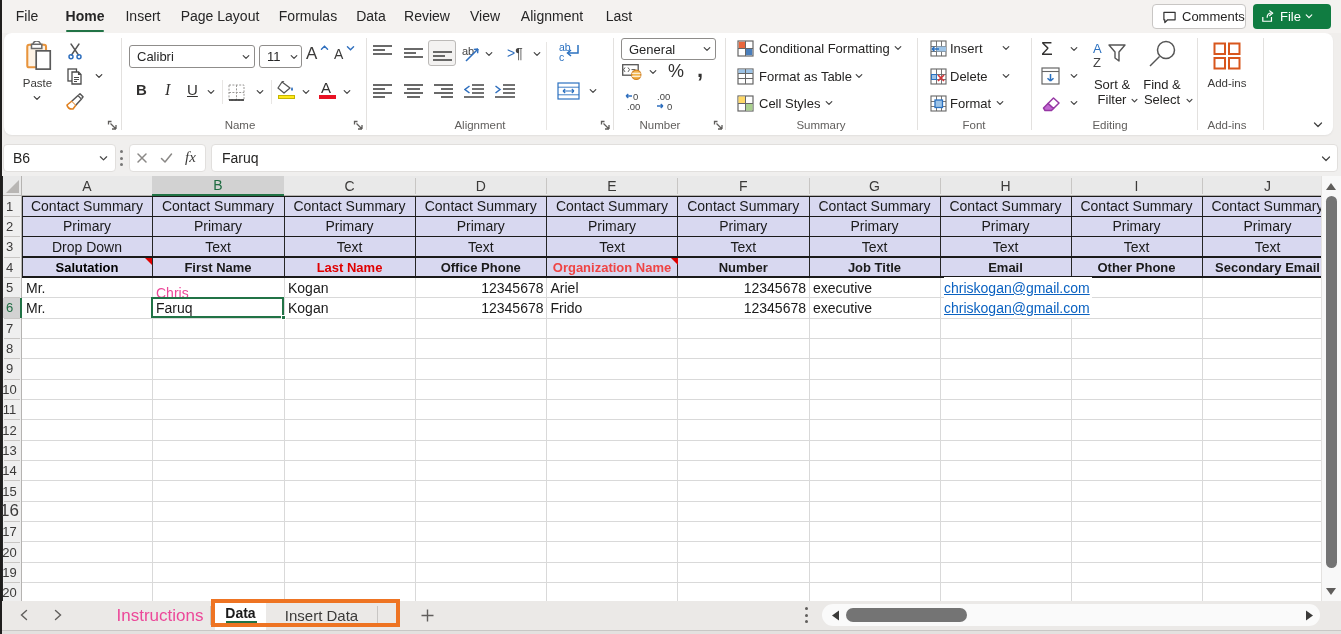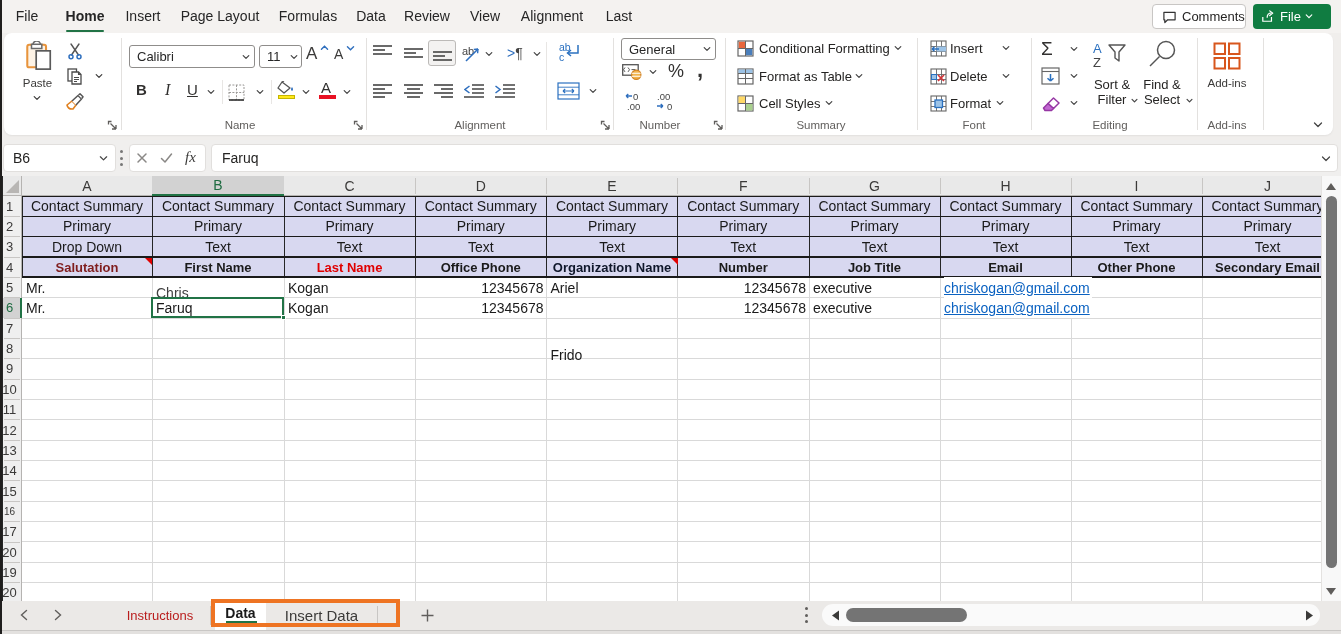--- a/index.html
+++ b/index.html
@@ -445,21 +445,21 @@
 <div class="a ctr" style="left:2.5px;top:440.2px;width:19.5px;height:20.35px;background:transparent;"></div>
 <div class="a ctr" style="left:0px;top:440.2px;width:19px;height:20.35px;font-size:13px;color:#3b3a39;">13</div>
 <div class="a" style="left:4px;top:460.1px;width:16px;height:1px;background:#c8c6c4;"></div>
 <div class="a ctr" style="left:2.5px;top:460.6px;width:19.5px;height:20.35px;background:transparent;"></div>
 <div class="a ctr" style="left:0px;top:460.6px;width:19px;height:20.35px;font-size:13px;color:#3b3a39;">14</div>
 <div class="a" style="left:4px;top:480.4px;width:16px;height:1px;background:#c8c6c4;"></div>
 <div class="a ctr" style="left:2.5px;top:480.9px;width:19.5px;height:20.35px;background:transparent;"></div>
 <div class="a ctr" style="left:0px;top:480.9px;width:19px;height:20.35px;font-size:13px;color:#3b3a39;">15</div>
 <div class="a" style="left:4px;top:500.8px;width:16px;height:1px;background:#c8c6c4;"></div>
 <div class="a ctr" style="left:2.5px;top:501.2px;width:19.5px;height:20.35px;background:transparent;"></div>
-<div class="a ctr" style="left:0px;top:501.2px;width:19px;height:20.35px;font-size:10px;color:#3b3a39;">16</div>
+<div class="a ctr" style="left:0px;top:501.2px;width:19px;height:20.35px;font-size:17px;color:#3b3a39;">16</div>
 <div class="a" style="left:4px;top:521.1px;width:16px;height:1px;background:#c8c6c4;"></div>
 <div class="a ctr" style="left:2.5px;top:521.6px;width:19.5px;height:20.35px;background:transparent;"></div>
 <div class="a ctr" style="left:0px;top:521.6px;width:19px;height:20.35px;font-size:13px;color:#3b3a39;">17</div>
 <div class="a" style="left:4px;top:541.5px;width:16px;height:1px;background:#c8c6c4;"></div>
 <div class="a ctr" style="left:2.5px;top:542.0px;width:19.5px;height:20.35px;background:transparent;"></div>
 <div class="a ctr" style="left:0px;top:542.0px;width:19px;height:20.35px;font-size:13px;color:#3b3a39;">20</div>
 <div class="a" style="left:4px;top:561.8px;width:16px;height:1px;background:#c8c6c4;"></div>
 <div class="a ctr" style="left:2.5px;top:562.3px;width:19.5px;height:20.35px;background:transparent;"></div>
 <div class="a ctr" style="left:0px;top:562.3px;width:19px;height:20.35px;font-size:13px;color:#3b3a39;">19</div>
 <div class="a" style="left:4px;top:582.1px;width:16px;height:1px;background:#c8c6c4;"></div>
@@ -533,66 +533,66 @@
 <div class="a ctr" style="left:22px;top:236.7px;width:130px;height:20.35px;font-size:14px;font-weight:normal;color:#1a1a1a;white-space:nowrap;">Drop Down</div>
 <div class="a ctr" style="left:152px;top:236.7px;width:132px;height:20.35px;font-size:14px;font-weight:normal;color:#1a1a1a;white-space:nowrap;">Text</div>
 <div class="a ctr" style="left:284px;top:236.7px;width:131px;height:20.35px;font-size:14px;font-weight:normal;color:#1a1a1a;white-space:nowrap;">Text</div>
 <div class="a ctr" style="left:415px;top:236.7px;width:131.5px;height:20.35px;font-size:14px;font-weight:normal;color:#1a1a1a;white-space:nowrap;">Text</div>
 <div class="a ctr" style="left:546.5px;top:236.7px;width:131.0px;height:20.35px;font-size:14px;font-weight:normal;color:#1a1a1a;white-space:nowrap;">Text</div>
 <div class="a ctr" style="left:677.5px;top:236.7px;width:131.5px;height:20.35px;font-size:14px;font-weight:normal;color:#1a1a1a;white-space:nowrap;">Text</div>
 <div class="a ctr" style="left:809px;top:236.7px;width:131px;height:20.35px;font-size:14px;font-weight:normal;color:#1a1a1a;white-space:nowrap;">Text</div>
 <div class="a ctr" style="left:940px;top:236.7px;width:131px;height:20.35px;font-size:14px;font-weight:normal;color:#1a1a1a;white-space:nowrap;">Text</div>
 <div class="a ctr" style="left:1071px;top:236.7px;width:131px;height:20.35px;font-size:14px;font-weight:normal;color:#1a1a1a;white-space:nowrap;">Text</div>
 <div class="a ctr" style="left:1202px;top:236.7px;width:131px;height:20.35px;font-size:14px;font-weight:normal;color:#1a1a1a;white-space:nowrap;">Text</div>
-<div class="a ctr" style="left:22px;top:257.1px;width:130px;height:20.35px;font-size:13px;font-weight:bold;color:#7f1d1d;white-space:nowrap;">Salutation</div>
+<div class="a ctr" style="left:22px;top:257.1px;width:130px;height:20.35px;font-size:13px;font-weight:bold;color:#000000;white-space:nowrap;">Salutation</div>
 <div class="a ctr" style="left:152px;top:257.1px;width:132px;height:20.35px;font-size:13px;font-weight:bold;color:#1a1a1a;white-space:nowrap;">First Name</div>
 <div class="a ctr" style="left:284px;top:257.1px;width:131px;height:20.35px;font-size:13px;font-weight:bold;color:#e00000;white-space:nowrap;">Last Name</div>
 <div class="a ctr" style="left:415px;top:257.1px;width:131.5px;height:20.35px;font-size:13px;font-weight:bold;color:#1a1a1a;white-space:nowrap;">Office Phone</div>
-<div class="a ctr" style="left:546.5px;top:257.1px;width:131.0px;height:20.35px;font-size:13px;font-weight:bold;color:#0f172a;white-space:nowrap;">Organization Name</div>
+<div class="a ctr" style="left:546.5px;top:257.1px;width:131.0px;height:20.35px;font-size:13px;font-weight:bold;color:#ef4444;white-space:nowrap;">Organization Name</div>
 <div class="a ctr" style="left:677.5px;top:257.1px;width:131.5px;height:20.35px;font-size:13px;font-weight:bold;color:#1a1a1a;white-space:nowrap;">Number</div>
 <div class="a ctr" style="left:809px;top:257.1px;width:131px;height:20.35px;font-size:13px;font-weight:bold;color:#1a1a1a;white-space:nowrap;">Job Title</div>
 <div class="a ctr" style="left:940px;top:257.1px;width:131px;height:20.35px;font-size:13px;font-weight:bold;color:#1a1a1a;white-space:nowrap;">Email</div>
 <div class="a ctr" style="left:1071px;top:257.1px;width:131px;height:20.35px;font-size:13px;font-weight:bold;color:#1a1a1a;white-space:nowrap;">Other Phone</div>
 <div class="a ctr" style="left:1202px;top:257.1px;width:131px;height:20.35px;font-size:13px;font-weight:bold;color:#1a1a1a;white-space:nowrap;">Secondary Email</div>
 <div class="a" style="left:145px;top:258.1px;width:0;height:0;border-top:7px solid #e00000;border-left:7px solid transparent;"></div>
 <div class="a" style="left:670.5px;top:258.1px;width:0;height:0;border-top:7px solid #e00000;border-left:7px solid transparent;"></div>
 <div class="a" style="left:26px;top:277.4px;height:20.35px;display:flex;align-items:center;font-size:14px;color:#1a1a1a;white-space:nowrap;">Mr.</div>
-<div class="a" style="left:156px;top:277.4px;height:32px;display:flex;align-items:center;font-size:14px;color:#404040;white-space:nowrap;">Chris</div>
+<div class="a" style="left:156px;top:277.4px;height:32px;display:flex;align-items:center;font-size:14px;color:#ec4899;white-space:nowrap;">Chris</div>
 <div class="a" style="left:288px;top:277.4px;height:20.35px;display:flex;align-items:center;font-size:14px;color:#1a1a1a;white-space:nowrap;">Kogan</div>
 <div class="a" style="left:415px;top:277.4px;width:128.5px;height:20.35px;display:flex;align-items:center;justify-content:flex-end;font-size:14px;color:#1a1a1a;white-space:nowrap;">12345678</div>
 <div class="a" style="left:550.5px;top:277.4px;height:20.35px;display:flex;align-items:center;font-size:14px;color:#1a1a1a;white-space:nowrap;">Ariel</div>
 <div class="a" style="left:677.5px;top:277.4px;width:128.5px;height:20.35px;display:flex;align-items:center;justify-content:flex-end;font-size:14px;color:#1a1a1a;white-space:nowrap;">12345678</div>
 <div class="a" style="left:813px;top:277.4px;height:20.35px;display:flex;align-items:center;font-size:14px;color:#1a1a1a;white-space:nowrap;">executive</div>
 <div class="a" style="left:944px;top:277.4px;height:20.35px;display:flex;align-items:center;font-size:14px;color:#1a1a1a;white-space:nowrap;color:#0b62c1;text-decoration:underline;background:#fff;padding-right:2px;">chriskogan@gmail.com</div>
 <div class="a" style="left:26px;top:297.8px;height:20.35px;display:flex;align-items:center;font-size:14px;color:#1a1a1a;white-space:nowrap;">Mr.</div>
 <div class="a" style="left:156px;top:297.8px;height:20.35px;display:flex;align-items:center;font-size:14px;color:#1a1a1a;white-space:nowrap;">Faruq</div>
 <div class="a" style="left:288px;top:297.8px;height:20.35px;display:flex;align-items:center;font-size:14px;color:#1a1a1a;white-space:nowrap;">Kogan</div>
 <div class="a" style="left:415px;top:297.8px;width:128.5px;height:20.35px;display:flex;align-items:center;justify-content:flex-end;font-size:14px;color:#1a1a1a;white-space:nowrap;">12345678</div>
-<div class="a" style="left:550.5px;top:297.8px;height:20.35px;display:flex;align-items:center;font-size:14px;color:#1a1a1a;white-space:nowrap;margin-top:47px;">Frido</div>
+<div class="a" style="left:550.5px;top:297.8px;height:20.35px;display:flex;align-items:center;font-size:14px;color:#1a1a1a;white-space:nowrap;">Frido</div>
 <div class="a" style="left:677.5px;top:297.8px;width:128.5px;height:20.35px;display:flex;align-items:center;justify-content:flex-end;font-size:14px;color:#1a1a1a;white-space:nowrap;">12345678</div>
 <div class="a" style="left:813px;top:297.8px;height:20.35px;display:flex;align-items:center;font-size:14px;color:#1a1a1a;white-space:nowrap;">executive</div>
 <div class="a" style="left:944px;top:297.8px;height:20.35px;display:flex;align-items:center;font-size:14px;color:#1a1a1a;white-space:nowrap;color:#0b62c1;text-decoration:underline;background:#fff;padding-right:2px;">chriskogan@gmail.com</div>
 <div class="a" style="left:151px;top:296.8px;width:133px;height:21.35px;border:2px solid #217346;"></div>
 <div class="a" style="left:281px;top:315.1px;width:5px;height:5px;background:#217346;border:1px solid #fff;"></div>
 <div class="a" style="left:1321px;top:176px;width:20px;height:425px;background:#f8f8f8;border-left:1px solid #e4e2e0;"></div>
 <svg class="a" style="left:1325px;top:182px" width="12" height="10" viewBox="0 0 12 10">
     <path d="M6 1 L11 8 H1 z" fill="#5f5d5b"></path>
   </svg>
 <div class="a" style="left:1325.5px;top:196px;width:11px;height:372px;background:#747474;border-radius:5.5px;"></div>
 <svg class="a" style="left:1325px;top:586px" width="12" height="10" viewBox="0 0 12 10">
     <path d="M6 9 L11 2 H1 z" fill="#5f5d5b"></path>
   </svg>
 <div class="a" style="left:0;top:601px;width:1341px;height:29px;background:#ebe9e7;"></div>
 <svg class="a" style="left:19px;top:609px" width="10" height="12" viewBox="0 0 10 12">
     <path d="M7.5 1.5 L2.5 6 L7.5 10.5" fill="none" stroke="#605e5c" stroke-width="1.4" stroke-linecap="round"></path>
   </svg>
 <svg class="a" style="left:53px;top:609px" width="10" height="12" viewBox="0 0 10 12">
     <path d="M2.5 1.5 L7.5 6 L2.5 10.5" fill="none" stroke="#605e5c" stroke-width="1.4" stroke-linecap="round"></path>
   </svg>
-<div class="a" style="left:110px;top:601px;width:100px;height:29px;display:flex;align-items:center;justify-content:center;font-size:13px;color:#b91c1c;">Instructions</div>
+<div class="a" style="left:110px;top:601px;width:100px;height:29px;display:flex;align-items:center;justify-content:center;font-size:17px;color:#ec4899;">Instructions</div>
 <div class="a" style="left:210px;top:606px;width:1px;height:19px;background:#c8c6c4;"></div>
 <div class="a" style="left:215px;top:601px;width:51px;height:29px;background:#fff;display:flex;align-items:center;justify-content:center;font-size:14px;font-weight:bold;color:#1a1a1a;padding-bottom:5px;">Data</div>
 <div class="a" style="left:226px;top:621px;width:31px;height:3px;background:#217346;"></div>
 <div class="a" style="left:266px;top:601px;width:111px;height:29px;display:flex;align-items:center;justify-content:center;font-size:15px;color:#3b3a39;">Insert Data</div>
 <div class="a" style="left:377px;top:606px;width:1px;height:19px;background:#c8c6c4;"></div>
 <div class="a" style="left:211px;top:598.5px;width:189px;height:28.5px;border:4px solid #ee7423;"></div>
 <svg class="a" style="left:420px;top:608px" width="15" height="15" viewBox="0 0 15 15">
     <path d="M7.5 1.5 v12 M1.5 7.5 h12" stroke="#605e5c" stroke-width="1.4"></path>
   </svg>
 <div class="a" style="left:805px;top:607px;width:3px;height:16px;display:flex;flex-direction:column;justify-content:space-between;">

